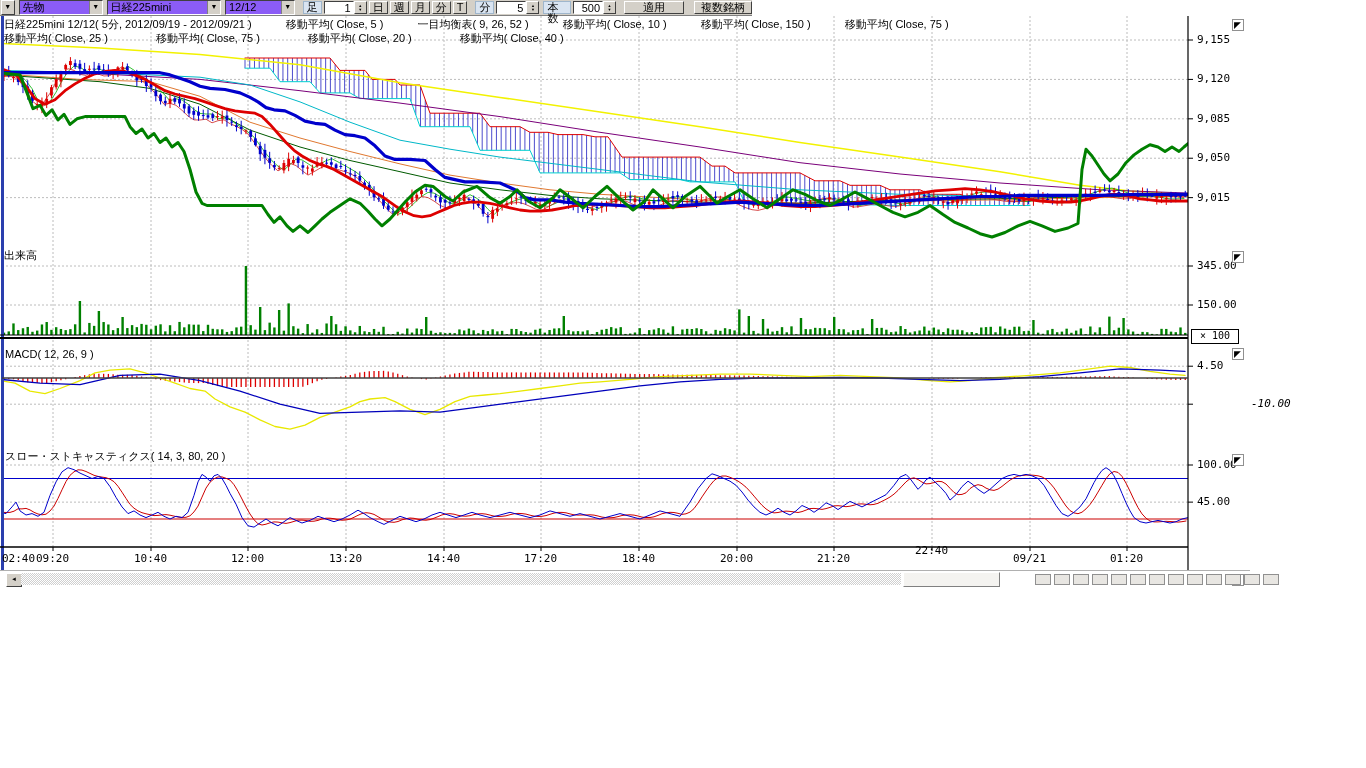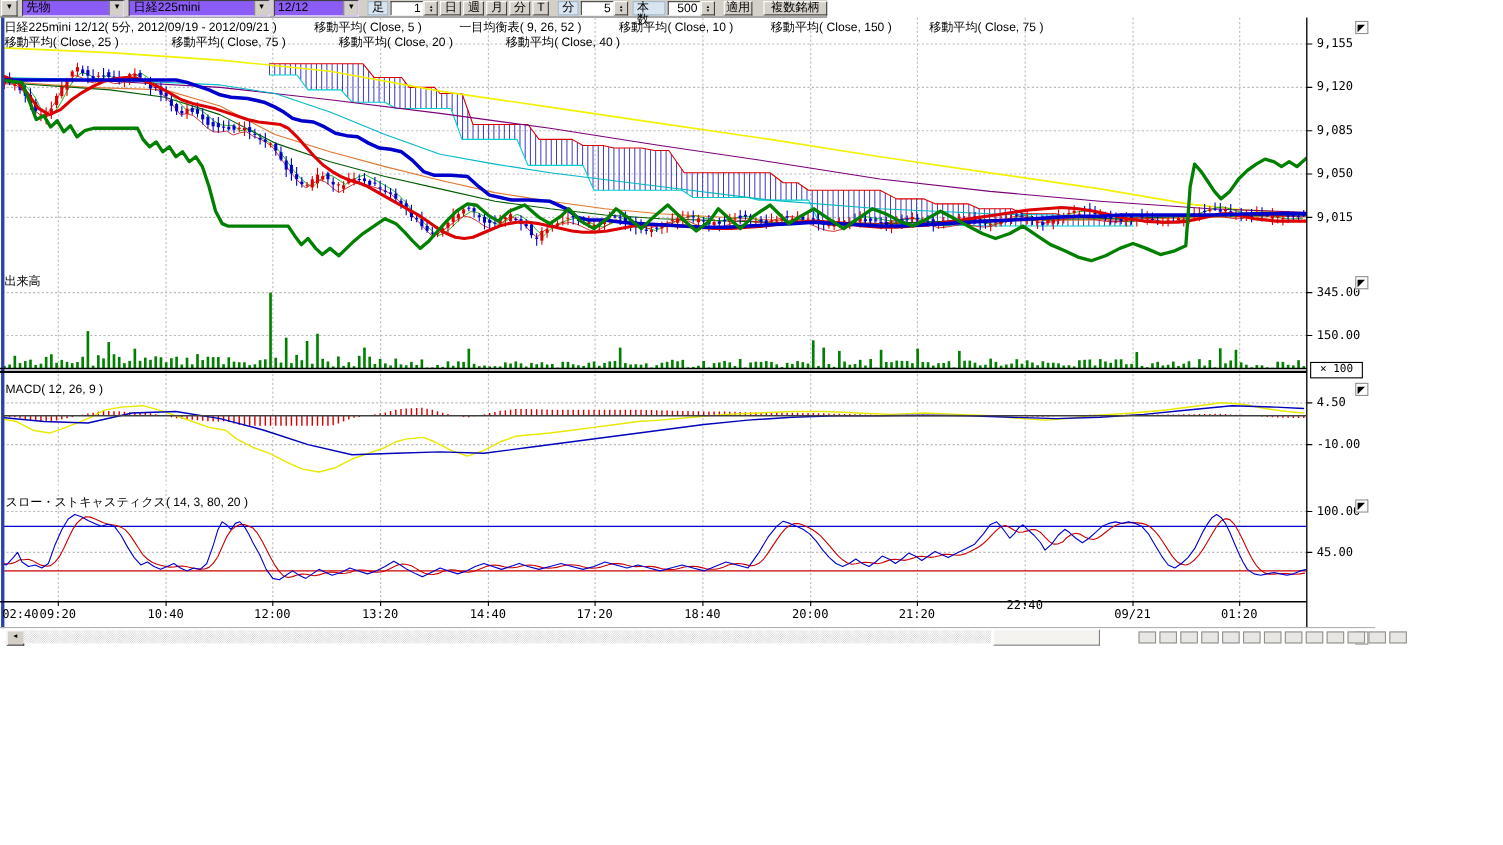--- a/index.html
+++ b/index.html
@@ -89,21 +89,21 @@
         </span>
     </div>
     <span class="tb-label" style="margin-left:4px">本数</span>
     <div class="spin">
       <span class="num">500</span>
       <span class="ud">
           <i style="font-style:normal">▲</i>
           <i style="font-style:normal">▼</i>
         </span>
     </div>
-    <button class="tb-btn" style="margin-left:8px;padding:0 1px">適用</button>
+    <button class="tb-btn" style="margin-left:8px;padding:0 18px">適用</button>
     <button class="tb-btn wide">複数銘柄</button>
   </div>
 
   <div id="plot-wrap">
     <svg id="plot" width="1366" height="600">
         <defs>
           <clipPath id="clipPrice">
             <rect x="2" y="16" width="1186" height="231"></rect>
           </clipPath>
           <clipPath id="clipVol">
@@ -1385,21 +1385,21 @@
     <div id="mult-badge">× 100</div>
     <div id="overlay-labels">
         <div class="tick-label" style="left: 1197px; top: 33px;">9,155</div>
         <div class="tick-label" style="left: 1197px; top: 72.41px;">9,120</div>
         <div class="tick-label" style="left: 1197px; top: 111.82px;">9,085</div>
         <div class="tick-label" style="left: 1197px; top: 151.23px;">9,050</div>
         <div class="tick-label" style="left: 1197px; top: 190.64px;">9,015</div>
         <div class="tick-label" style="left: 1197px; top: 259px;">345.00</div>
         <div class="tick-label" style="left: 1197px; top: 298px;">150.00</div>
         <div class="tick-label" style="left: 1197px; top: 359.21px;">4.50</div>
-        <div class="tick-label" style="left: 1197px; top: 397.2px;">-10.00</div>
+        <div class="tick-label" style="left: 1251px; top: 397.2px; font-style: italic;">-10.00</div>
         <div class="tick-label" style="left: 1197px; top: 458px;">100.00</div>
         <div class="tick-label" style="left: 1197px; top: 495.125px;">45.00</div>
         <div class="time-label" style="left: 2px; top: 552px;">02:40</div>
         <div class="time-label" style="left: 36px; top: 552px;">09:20</div>
         <div class="time-label" style="left: 134px; top: 552px;">10:40</div>
         <div class="time-label" style="left: 231px; top: 552px;">12:00</div>
         <div class="time-label" style="left: 329px; top: 552px;">13:20</div>
         <div class="time-label" style="left: 427px; top: 552px;">14:40</div>
         <div class="time-label" style="left: 524px; top: 552px; text-align: right;">17:20</div>
         <div class="time-label" style="left: 622px; top: 552px;">18:40</div>

